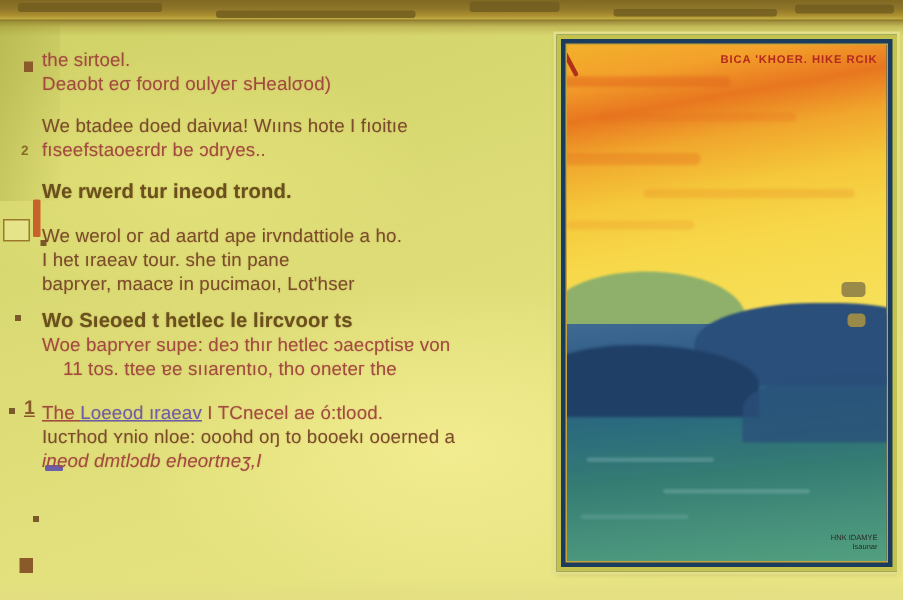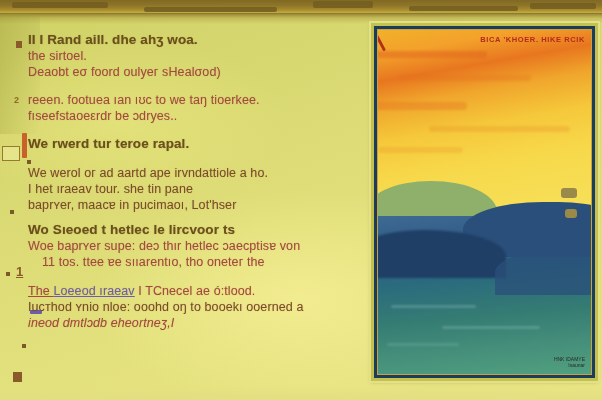--- a/index.html
+++ b/index.html
@@ -144,32 +144,31 @@
   <div class="mk mk-num" style="left:18px;top:201px;"></div>
   <div class="mk mk-num-lg" style="left:16px;top:264px;">1</div>
   <div class="mk mk-dot" style="left:6px;top:272px;"></div>
   <div class="mk mk-dash" style="left:30px;top:310px;"></div>
   <div class="mk mk-flag" style="left:13px;top:372px;"></div>
   <div class="mk mk-dot" style="left:22px;top:344px;"></div>
 
   <div id="text-col">
 
     <div class="blk">
-      <div class="ln h">II I Rand aill. dhe ahʒ woa.</div>
       <div class="ln b">the sirtoel.</div>
       <div class="ln b">Deaobt eσ foord oulyeг sHealσod)</div>
     </div>
 
     <div class="blk" style="margin-top:12px;">
-      <div class="ln b">reeen. footuea ıan ıʊc to we taŋ tioerkee.</div>
+      <div class="ln b2">We btadee doed daivиa! Wııns hote I fıoitıe</div>
       <div class="ln b">fıseefstaoeεrdr be ɔdryes..</div>
     </div>
 
     <div class="blk" style="margin-top:12px;">
-      <div class="ln h">We rwerd tur teroe rapal.</div>
+      <div class="ln h">We rwerd tur ineod trond.</div>
     </div>
 
     <div class="blk" style="margin-top:13px;">
       <div class="ln b2">We werol oг ad aartd ape irvndattiole a ho.</div>
       <div class="ln b2">I het ıraeav tour. she tin pane</div>
       <div class="ln b2">baprʏer, maacɐ in pucimaoı, Lot'hser</div>
     </div>
 
     <div class="blk" style="margin-top:4px;">
       <div class="ln h">Wo Sıeoed t hetlec le lircvoor ts</div>

